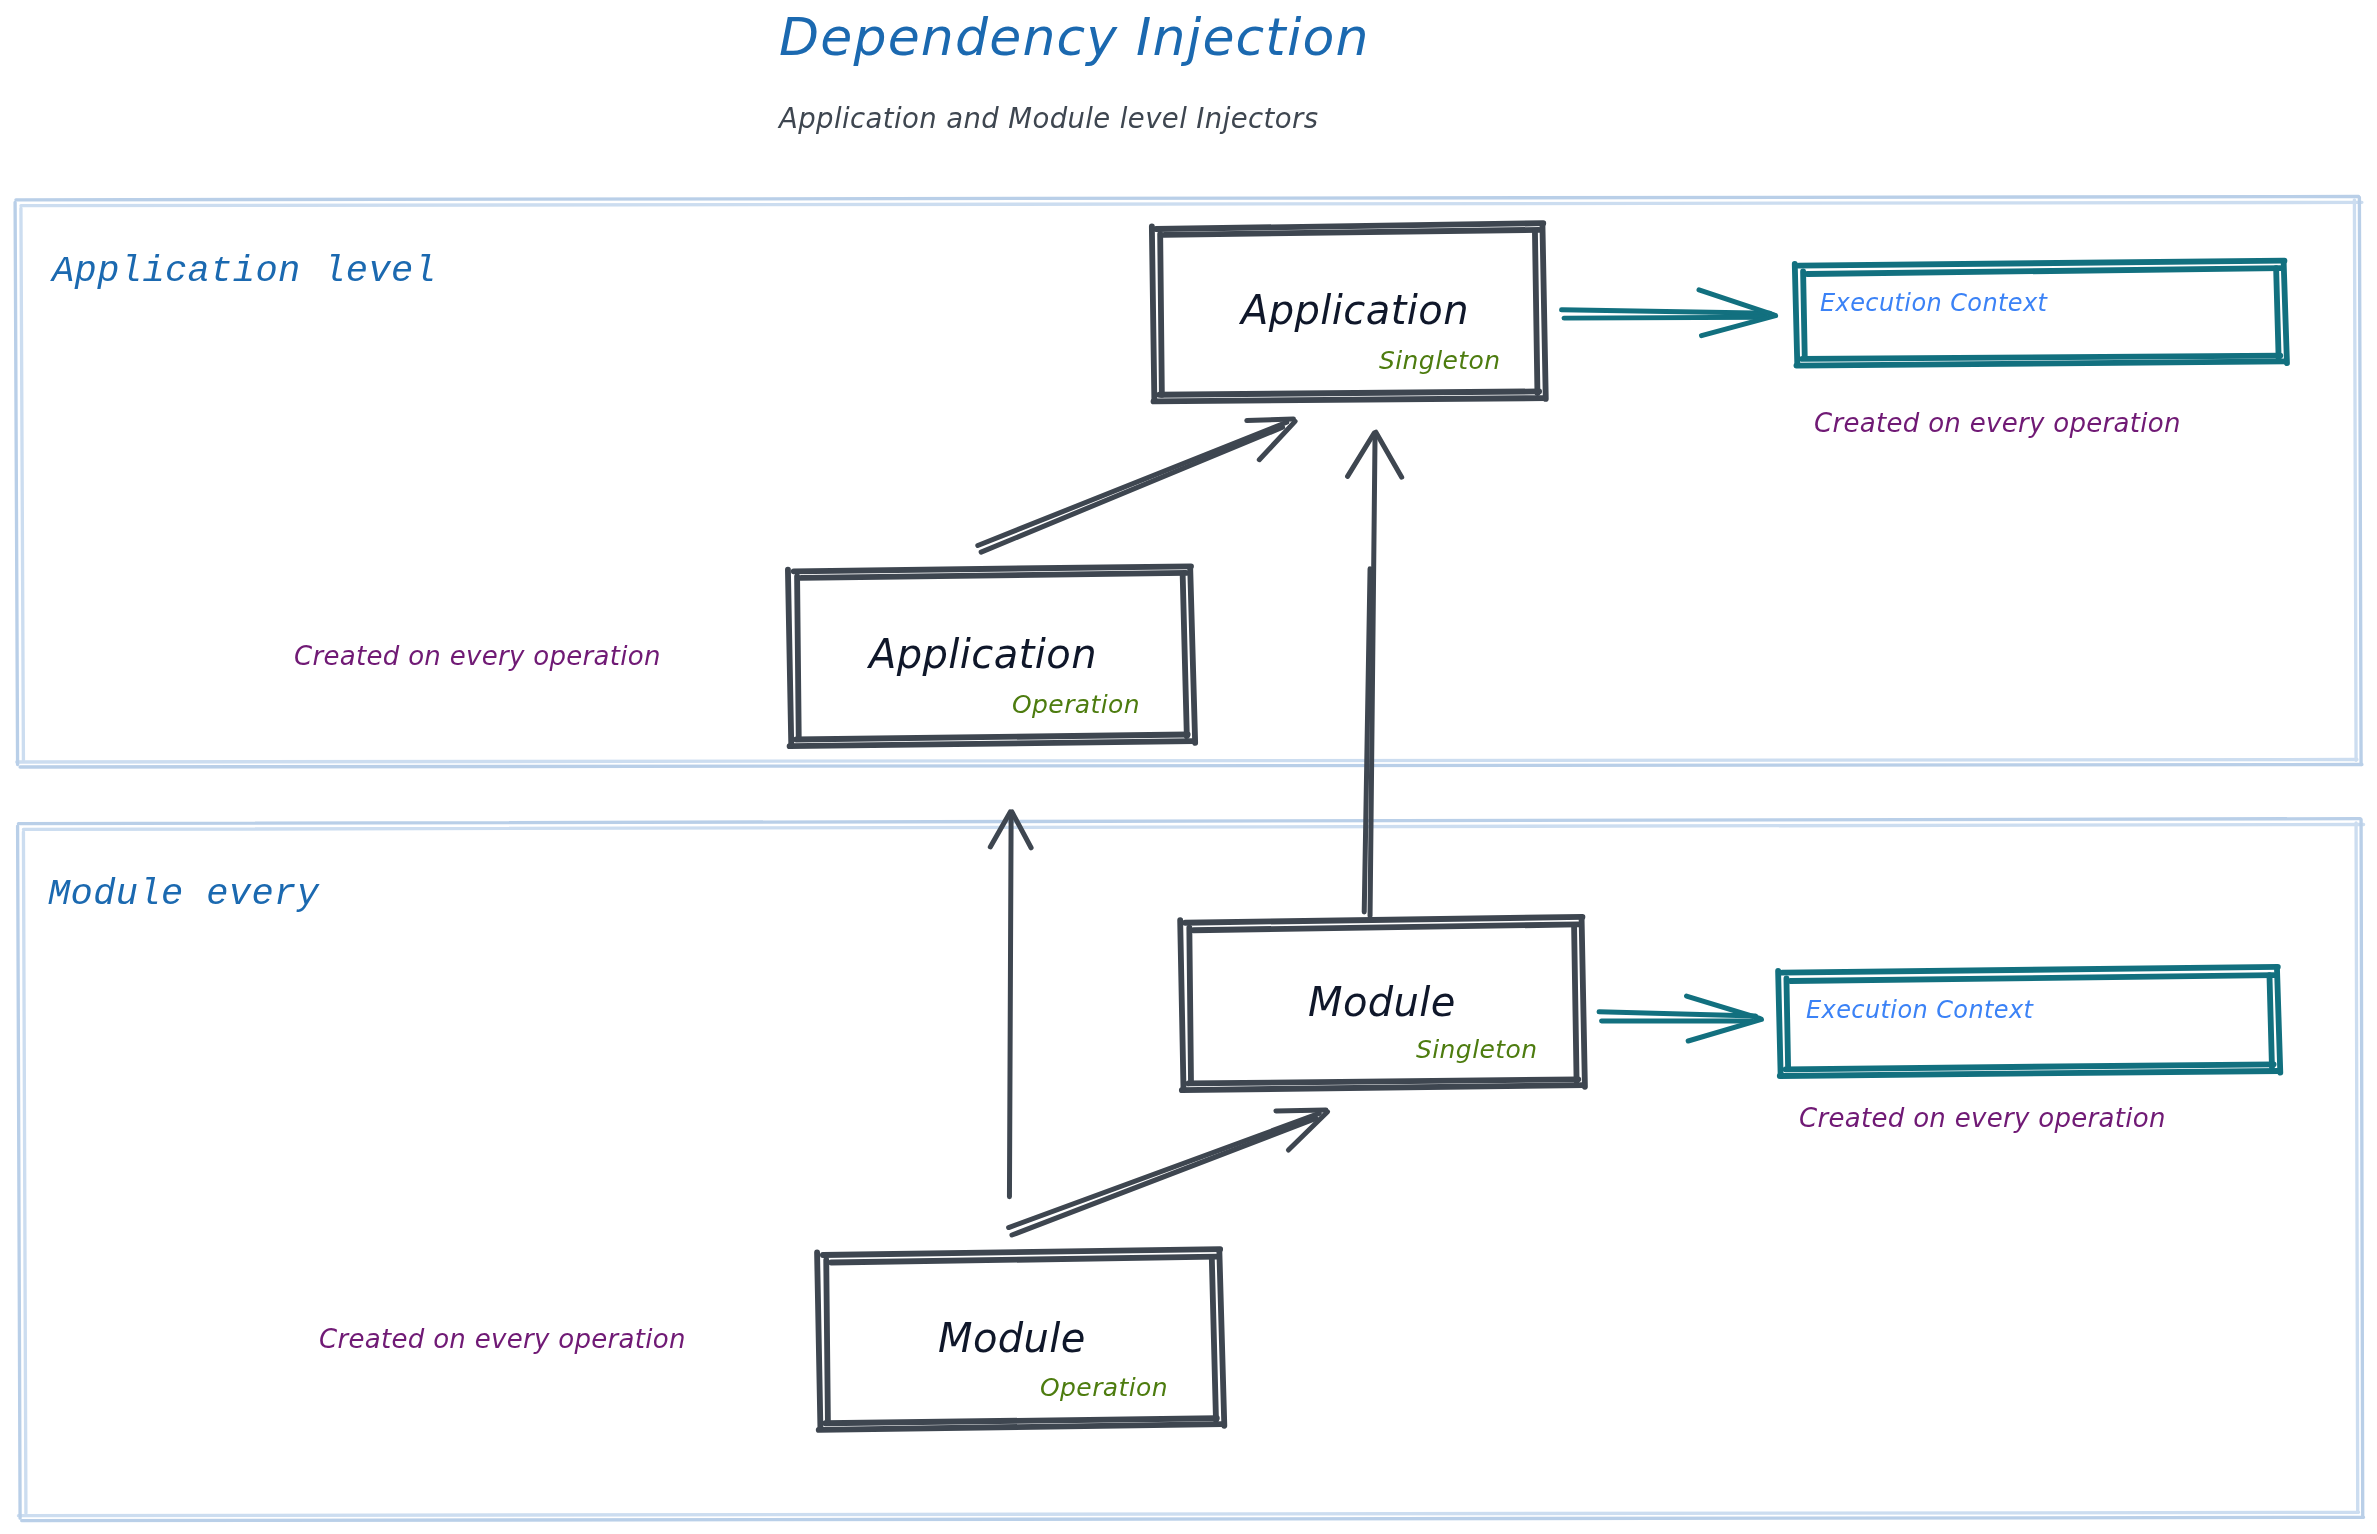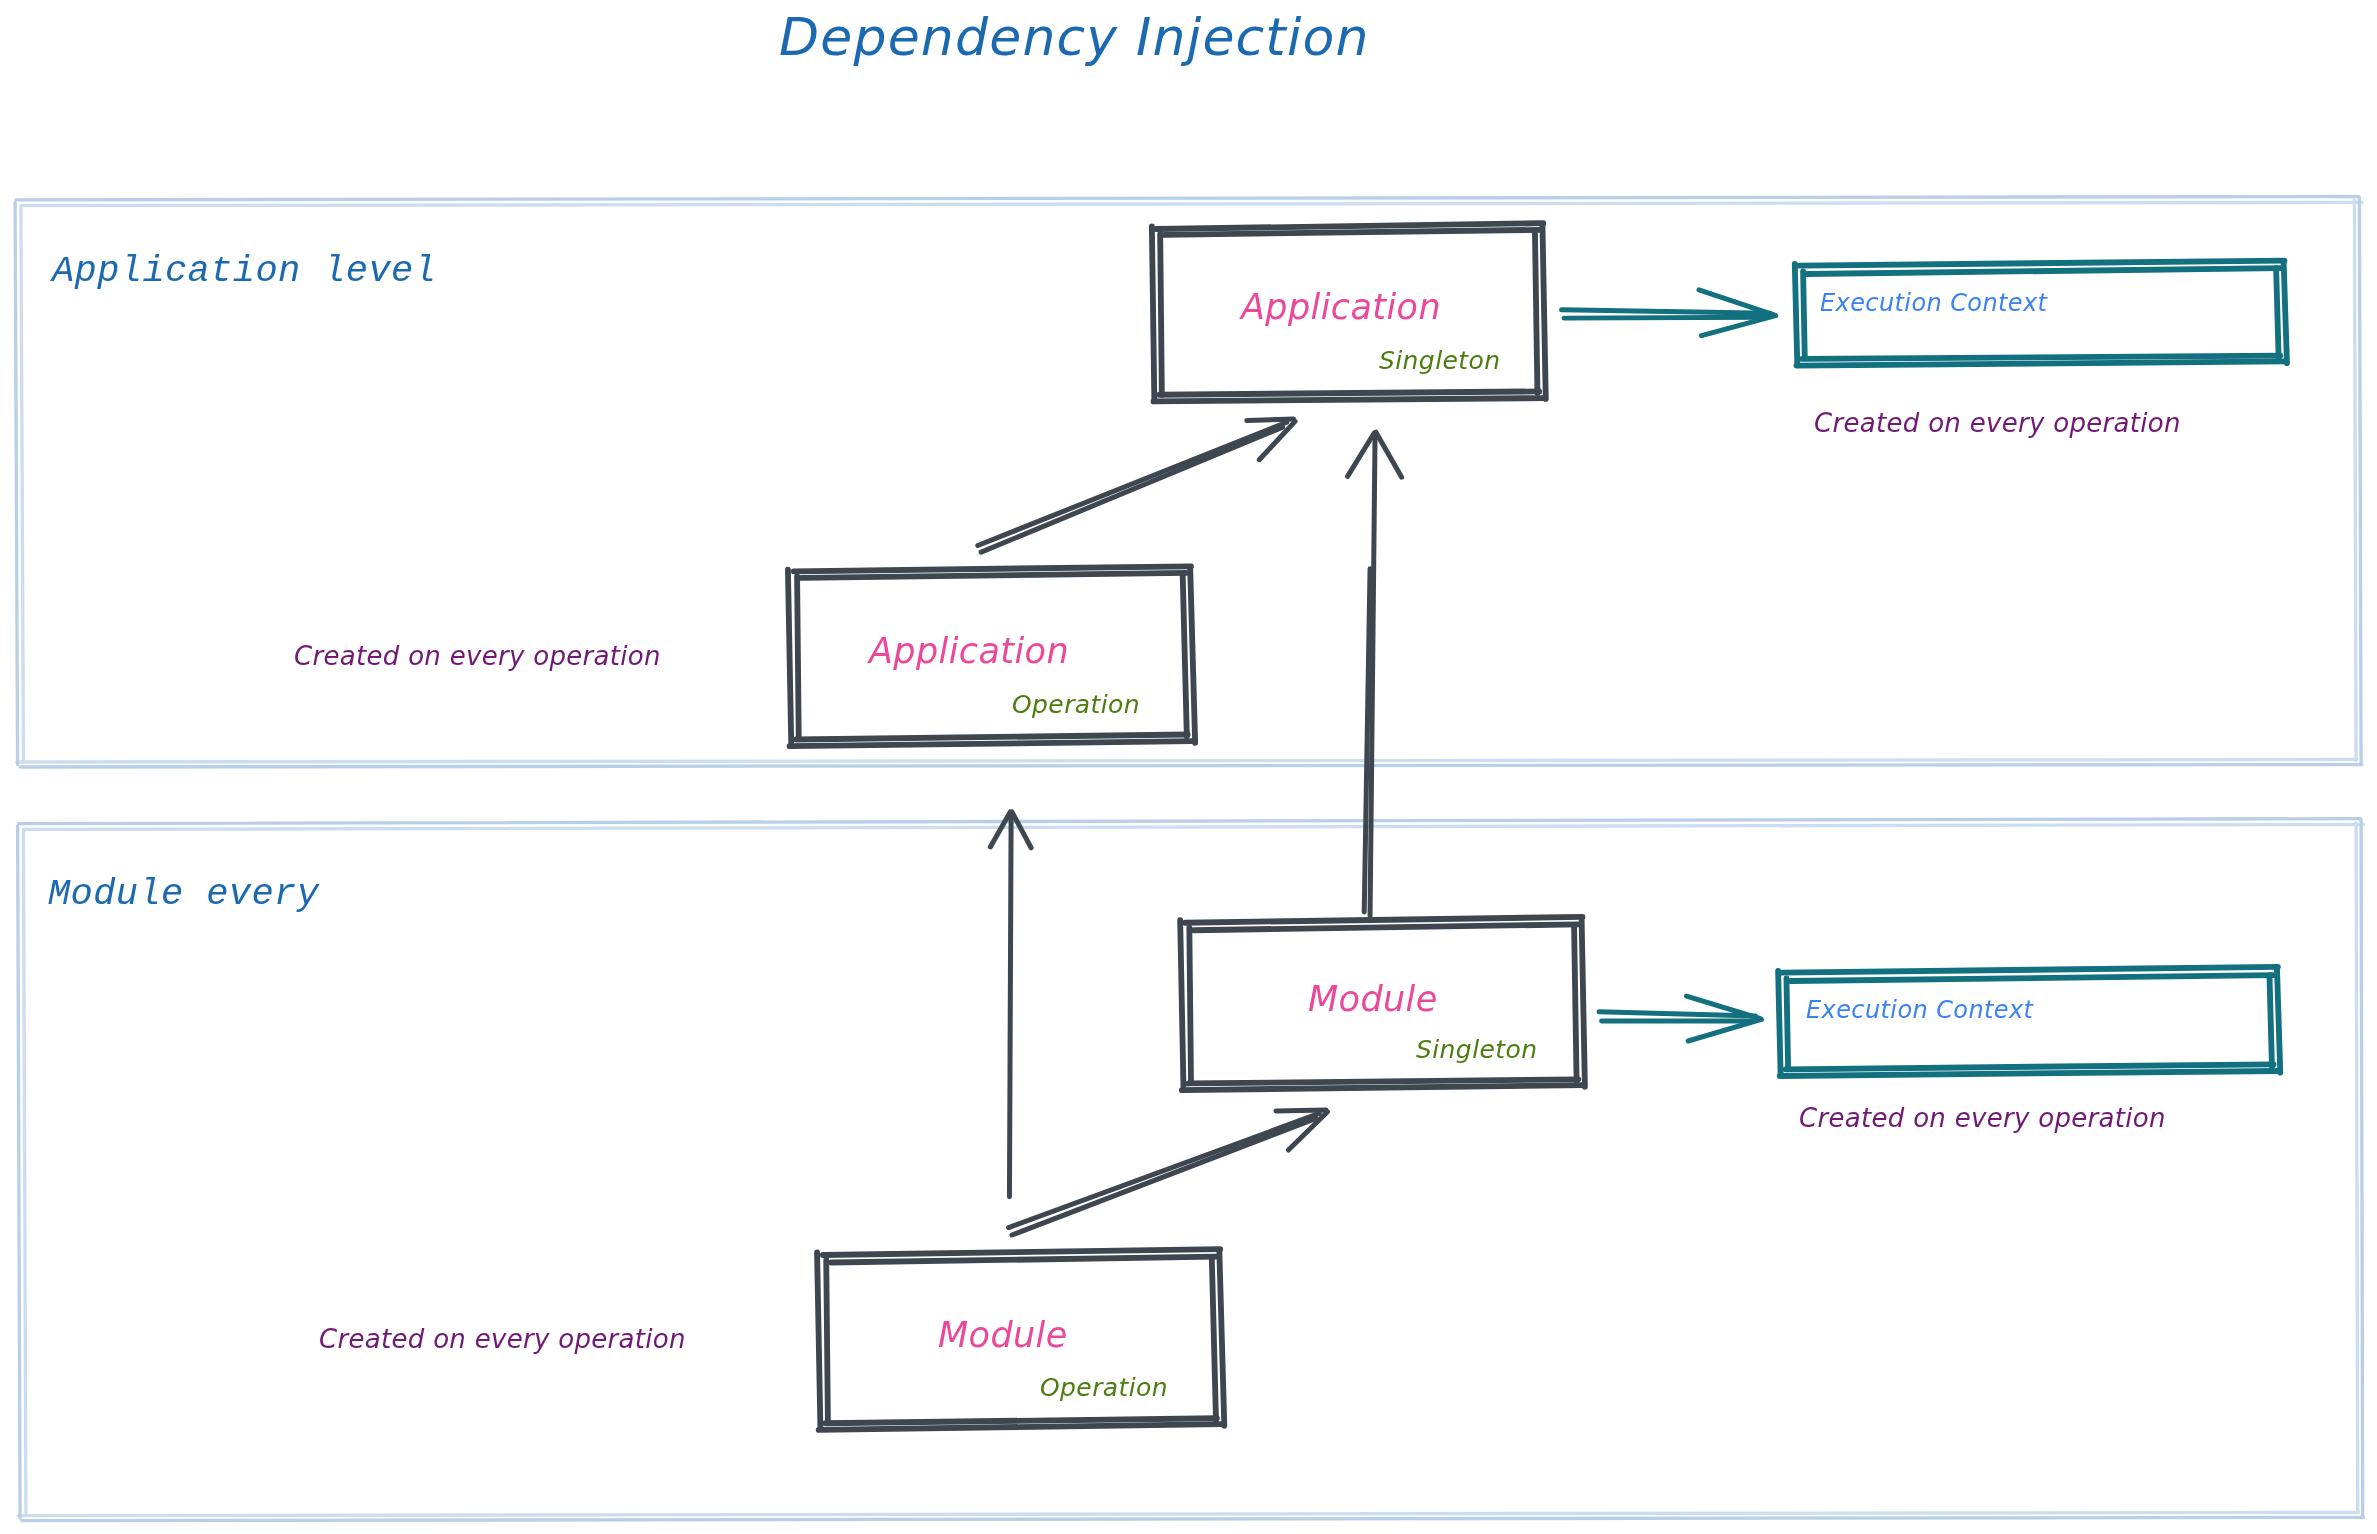--- a/index.html
+++ b/index.html
@@ -48,22 +48,22 @@
   
   .section-label {
     font-size: 37px;
     color: #1B69B0;
     font-style: italic;
     letter-spacing: 0.4px;
     font-family: Liberation Mono, monospace;
   }
   .node-title {
     position: absolute;
-    font-size: 35px;
-    color: #ec4899;
+    font-size: 40px;
+    color: #0f172a;
     font-style: italic;
     white-space: nowrap;
     letter-spacing: 0.4px;
   }
   .node-stereo {
     position: absolute;
     font-size: 25px;
     color: #4d7c0f;
     font-style: italic;
     white-space: nowrap;
@@ -85,20 +85,21 @@
     font-style: italic;
     letter-spacing: 0.3px;
   }
 </style>
 </head>
 <body>
 
 <div id="canvas">
 
   <div class="txt title-main" style="left:779px; top:6.7px;">Dependency Injection</div>
+  <div class="txt title-sub" style="left:779px; top:102px;">Application and Module level Injectors</div>
 
   <svg class="svg-layer" viewBox="0 0 2854 1842">
     <defs>
       <style>
         .ctr  { fill:none; stroke:#B9CFE8; stroke-width:4; stroke-linecap:round; }
         .ctr2 { fill:none; stroke:#CCDDF0; stroke-width:4; stroke-linecap:round; }
         .ink  { fill:none; stroke:#3E4650; stroke-width:7; stroke-linecap:round; stroke-linejoin:round; }
         .ink-thin { fill:none; stroke:#3E4650; stroke-width:6; stroke-linecap:round; stroke-linejoin:round; }
         .tl   { fill:none; stroke:#12707F; stroke-width:7; stroke-linecap:round; stroke-linejoin:round; }
         .tl-thin { fill:none; stroke:#12707F; stroke-width:6; stroke-linecap:round; stroke-linejoin:round; }

